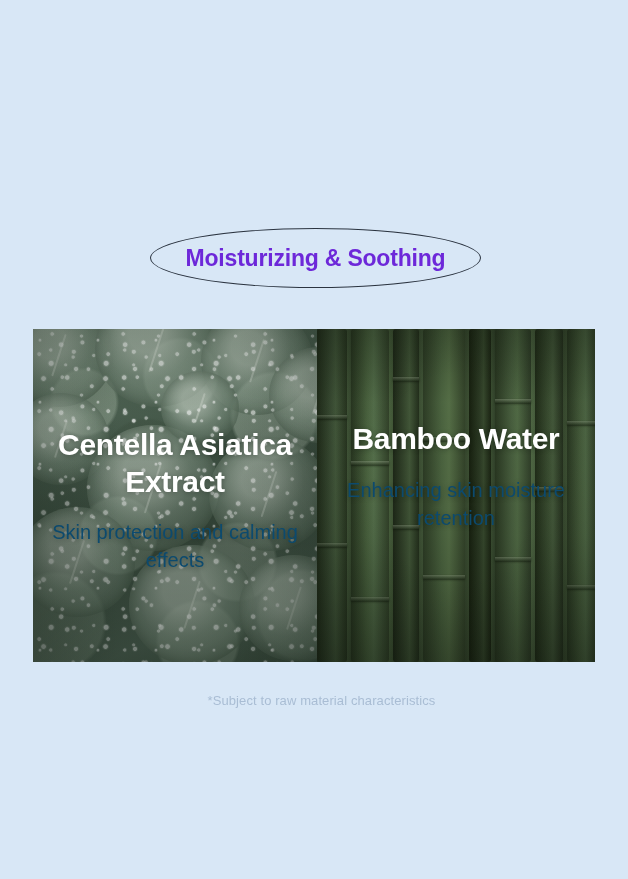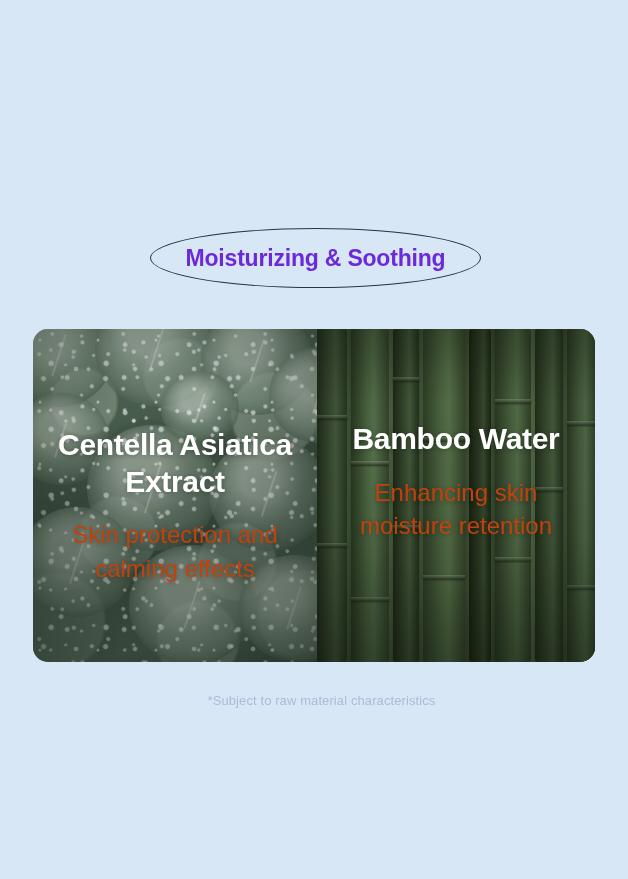--- a/index.html
+++ b/index.html
@@ -33,21 +33,20 @@
     white-space:nowrap;
   }
 
   
   .photo-block{
     position:absolute;
     left:33px; top:329px;
     width:562px; height:333px;
     display:flex;
     overflow:hidden;
-    border-radius:15px;
   }
   .panel{
     position:relative;
     overflow:hidden;
   }
   .panel-left{ width:284px; }
   .panel-right{ width:278px; }
 
   
   .centella-bg{
@@ -154,22 +153,22 @@
   .panel-heading{
     color:#ffffff;
     font-size:30px;
     font-weight:bold;
     line-height:1.22;
     letter-spacing:-0.3px;
     margin:0;
     text-shadow:0 1px 5px rgba(20,30,20,.35);
   }
   .panel-sub{
-    color:#c2410c;
-    font-size:24px;
+    color:#0c4a6e;
+    font-size:20px;
     font-weight:normal;
     line-height:1.40;
     margin:18px 0 0 0;
     text-shadow:0 1px 5px rgba(20,30,20,.35);
   }
   .panel-right .panel-text{ top:92px;text-align:center; }
 
   
   .footnote{
     position:absolute;

